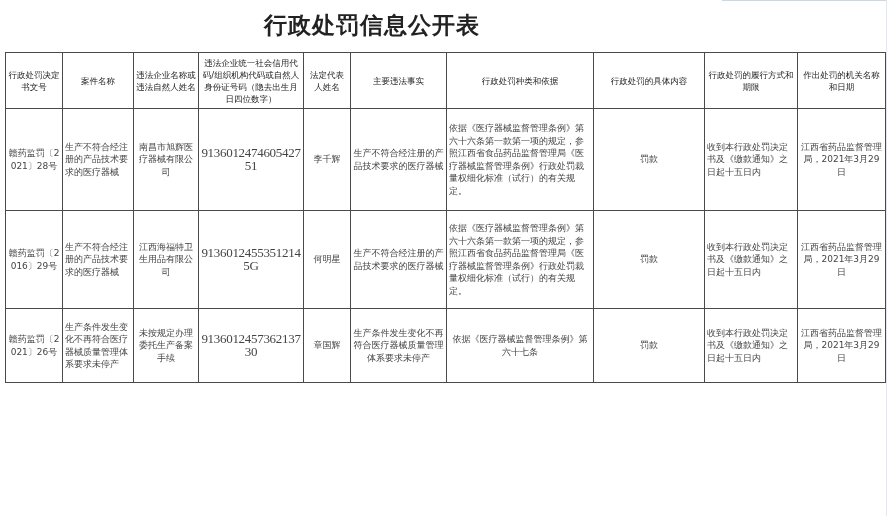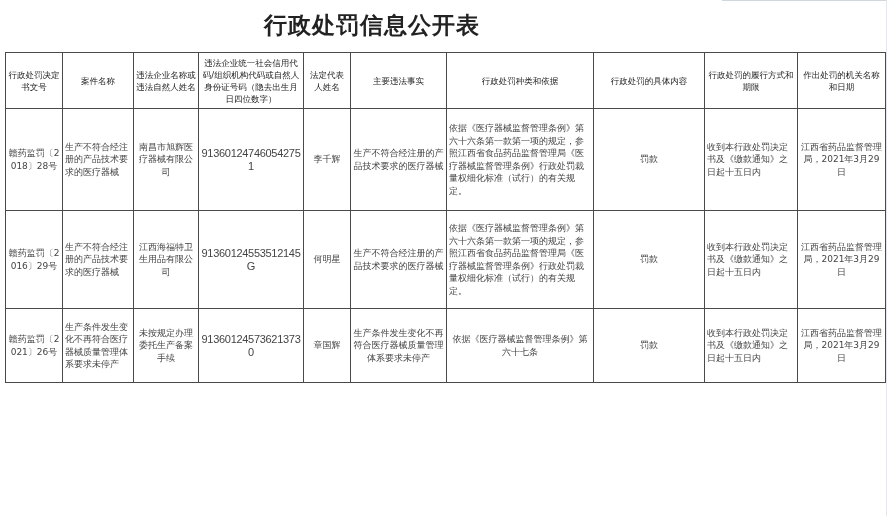--- a/index.html
+++ b/index.html
@@ -7,21 +7,21 @@
          font-family: "DejaVu Sans", sans-serif; color: #333; }
   .title { position: absolute; left: 0; top: 10px; width: 744px; text-align: center;
            font-family: "DejaVu Serif", serif; font-size: 23px; color: #222; letter-spacing: 1px; font-weight: bold; }
   .topline { position: absolute; left: 722px; top: 0; width: 165px; height: 1px; background: #cfd6dc; }
   .rightline { position: absolute; left: 886px; top: 0; width: 1px; height: 516px; background: #e4e8ec; }
   table { position: absolute; left: 5px; top: 52px; border-collapse: collapse; table-layout: fixed; width: 880px; }
   td, th { border: 1px solid #4a4a4a; text-align: center; vertical-align: middle;
            padding: 1px 2px; font-size: 9px; line-height: 12.5px; word-break: break-all; }
   th { font-weight: normal; color: #222; font-size: 8.5px; line-height: 12px; }
   td { color: #444; }
-  td.mono { font-family: Liberation Sans, sans-serif; font-size: 11px; letter-spacing: -0.3px; }
+  td.mono { font-family: Liberation Serif, serif; font-size: 13px; letter-spacing: -0.3px; }
   td.left { text-align: left; }
   tr.h { height: 56px; }
   tr.r1 { height: 102px; }
   tr.r2 { height: 98px; }
   tr.r3 { height: 74px; }
   tr.r4 { height: 62px; }
   tr.r5 { height: 60px; }
 </style>
 </head>
 <body>
@@ -51,21 +51,21 @@
     <th>违法企业名称或违法自然人姓名</th>
     <th>违法企业统一社会信用代码/组织机构代码或自然人身份证号码（隐去出生月日四位数字）</th>
     <th>法定代表人姓名</th>
     <th>主要违法事实</th>
     <th>行政处罚种类和依据</th>
     <th>行政处罚的具体内容</th>
     <th>行政处罚的履行方式和期限</th>
     <th>作出处罚的机关名称和日期</th>
   </tr>
   <tr class="r1">
-    <td>赣药监罚〔2018〕28号</td>
+    <td>赣药监罚〔2021〕28号</td>
     <td class="left">生产不符合经注册的产品技术要求的医疗器械</td>
     <td>南昌市旭辉医疗器械有限公司</td>
     <td class="mono">913601247460542751</td>
     <td>李千辉</td>
     <td>生产不符合经注册的产品技术要求的医疗器械</td>
     <td class="left">依据《医疗器械监督管理条例》第六十六条第一款第一项的规定，参照江西省食品药品监督管理局《医疗器械监督管理条例》行政处罚裁量权细化标准（试行）的有关规定。</td>
     <td>罚款</td>
     <td class="left">收到本行政处罚决定书及《缴款通知》之日起十五日内</td>
     <td>江西省药品监督管理局，2021年3月29日</td>
   </tr>

